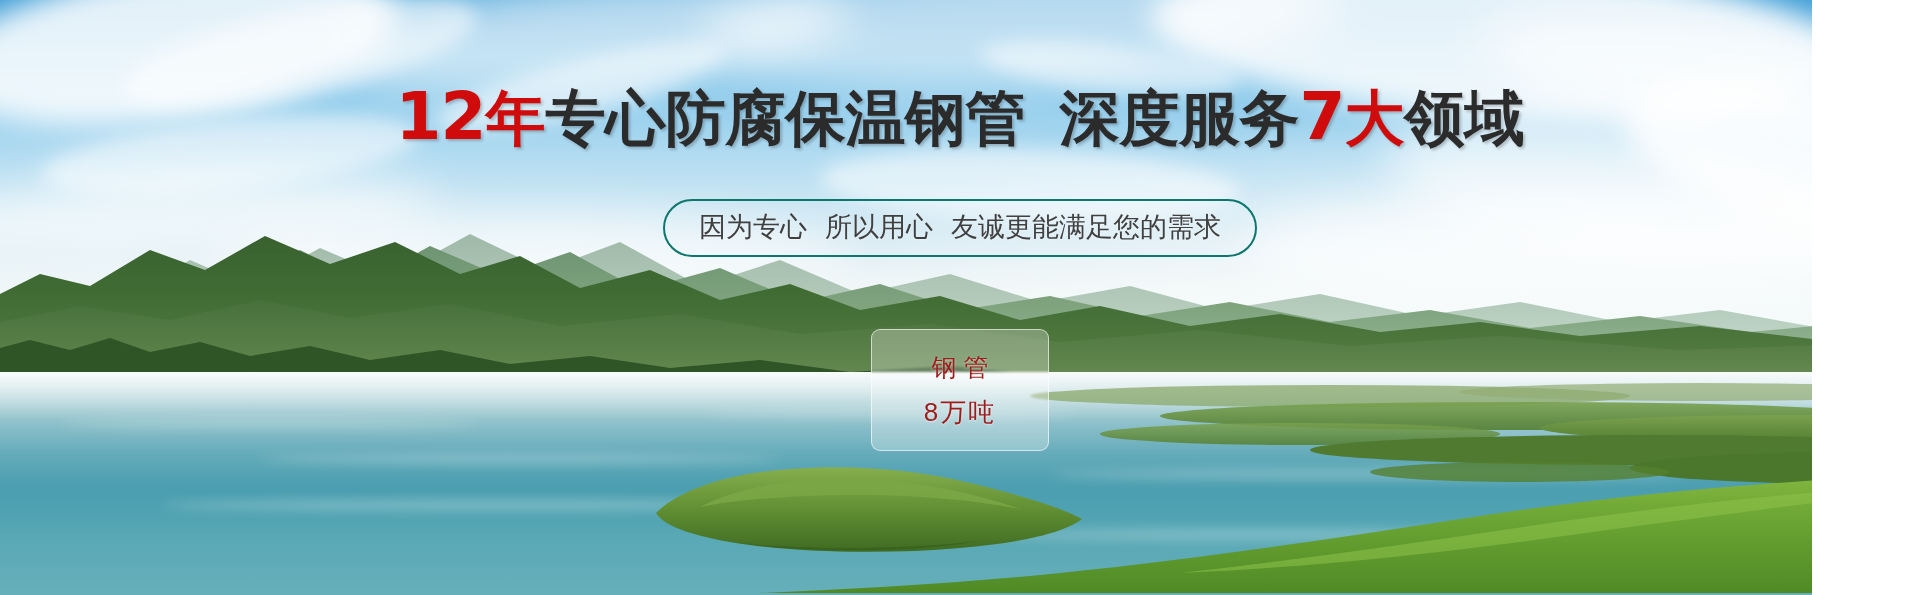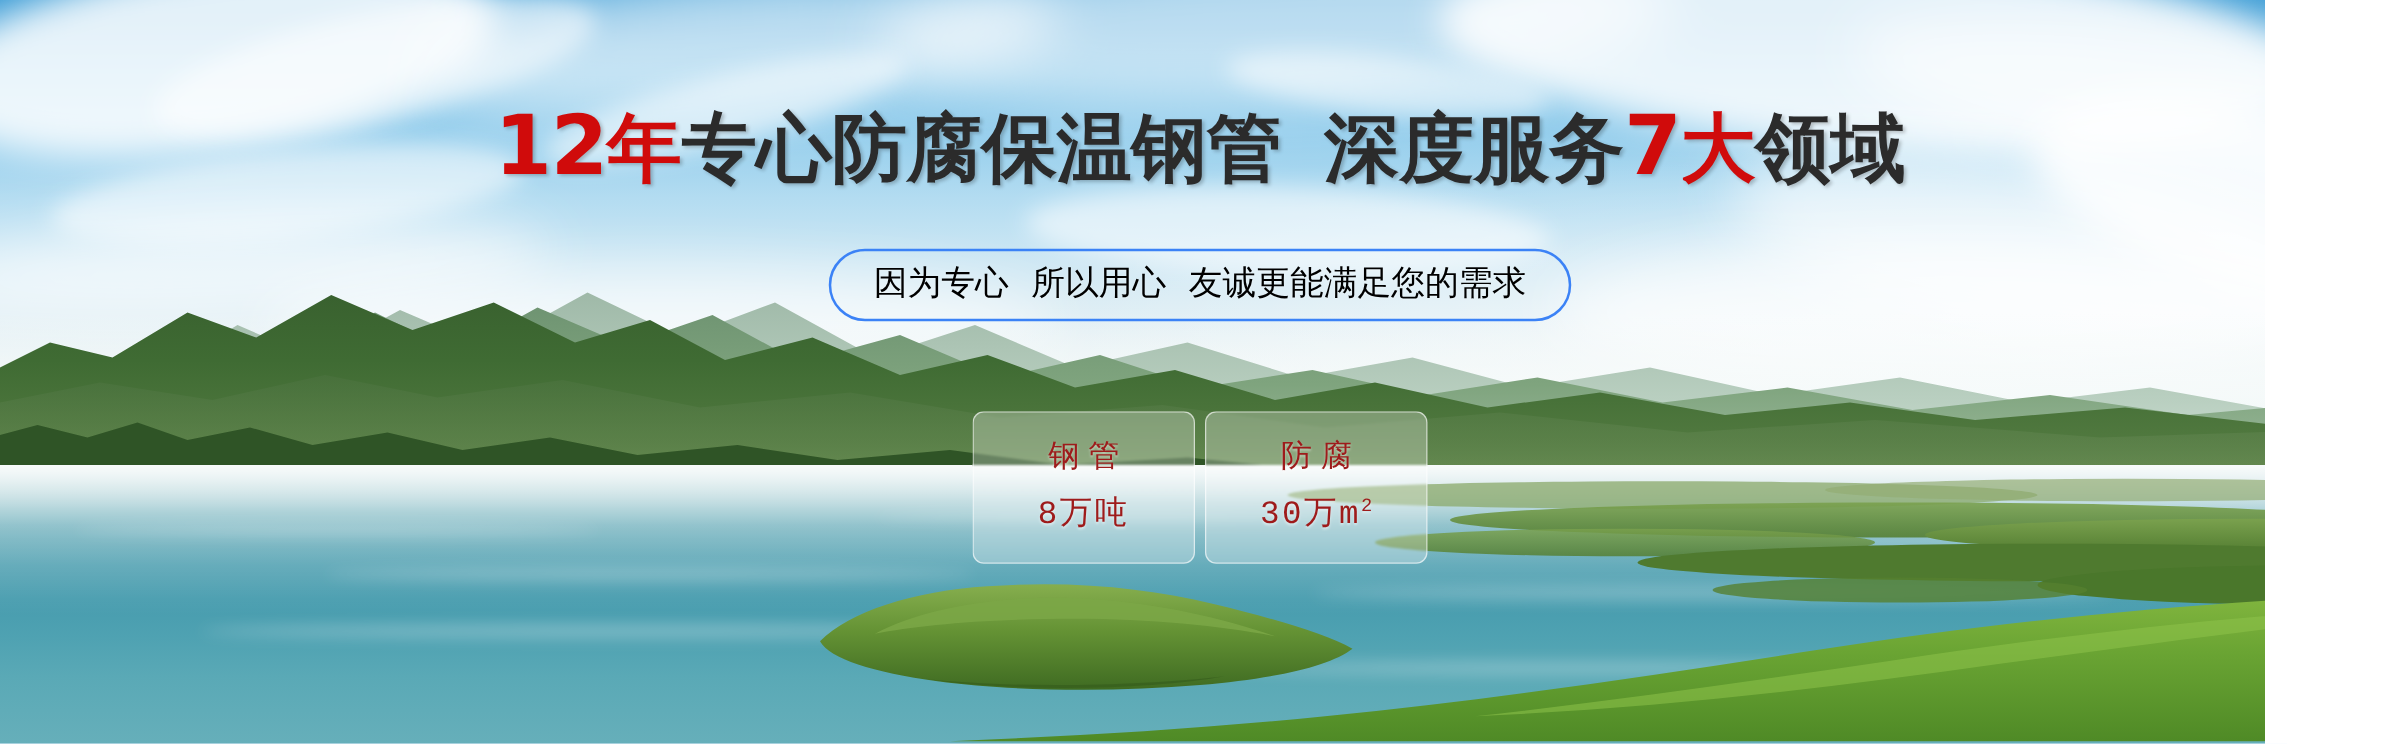--- a/index.html
+++ b/index.html
@@ -128,27 +128,27 @@
   }
   .headline .num {
     font-size:66px;
     letter-spacing:-1px;
   }
   .headline .gapsp { display:inline-block; width:34px; }
 
   .pill {
     position:absolute; left:50%; top:199px;
     transform:translateX(-50%);
-    border:2px solid #3b82f6;
+    border:2px solid #0f766e;
     border-radius:30px;
     padding:9px 34px 11px;
     font-family:"DejaVu Sans","Liberation Sans",sans-serif;
     font-size:27px;
     line-height:34px;
-    color:#000000;
+    color:#404040;
     white-space:nowrap;
     background:transparent;
     text-shadow:0 1px 2px rgba(255,255,255,.35);
   }
   .pill .sp { display:inline-block; width:18px; }
 
   .cards {
     position:absolute; left:50%; top:329px;
     transform:translateX(-50%);
     display:flex;
@@ -159,21 +159,21 @@
     border-radius:9px;
     background:rgba(255,255,255,.28);
     border:1px solid rgba(255,255,255,.62);
     backdrop-filter:blur(1px);
     display:flex;
     flex-direction:column;
     align-items:center;
     justify-content:center;
     gap:10px;
     color:#9e1b1b;
-    font-family:Liberation Mono, monospace;
+    font-family:Liberation Sans, sans-serif;
     text-align:right;
   }
   .card .card-title {
     font-size:25px;
     line-height:28px;
     letter-spacing:7px;
     text-indent:7px;
     text-shadow:0 1px 2px rgba(255,255,255,.5);
   }
   .card .card-value {
@@ -325,21 +325,17 @@
       <span>因为专心</span><span class="sp"></span><span>所以用心</span><span class="sp"></span><span>友诚更能满足您的需求</span>
     </div>
 
     <div class="cards">
 
       <div class="card">
         <div class="card-title">钢管</div>
         <div class="card-value"><span>8万吨</span><sup></sup></div>
       </div>
 
-      <div class="card">
-        <div class="card-title">防腐</div>
-        <div class="card-value"><span>30万m</span><sup>2</sup></div>
-      </div>
 
 
     </div>
   </div>
 </div>
 
 </body></html>

